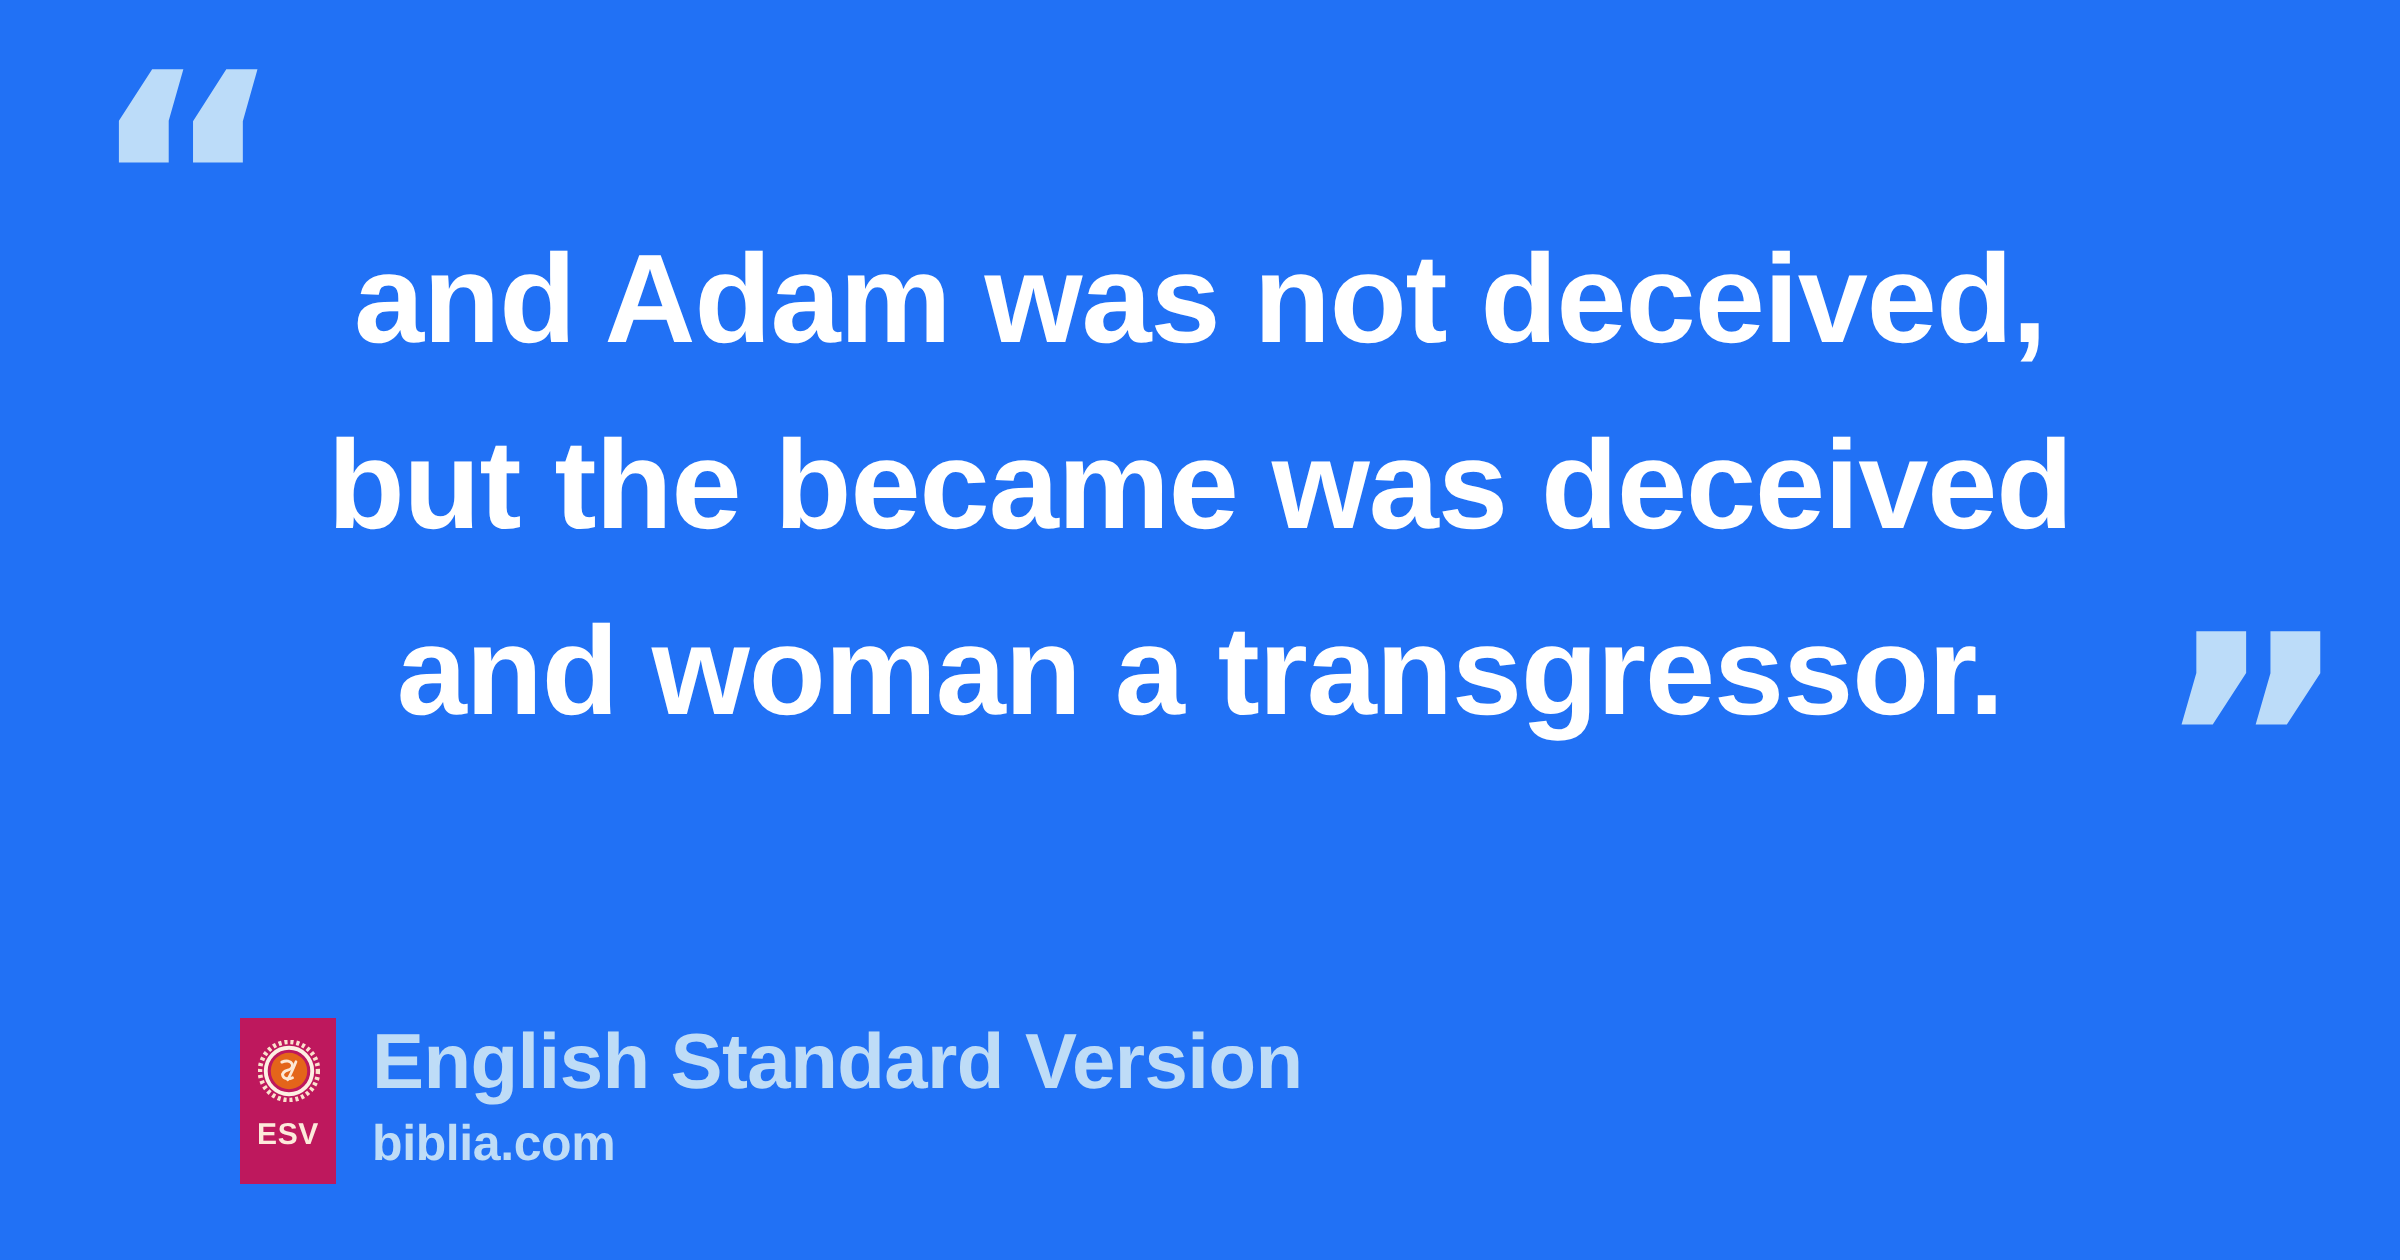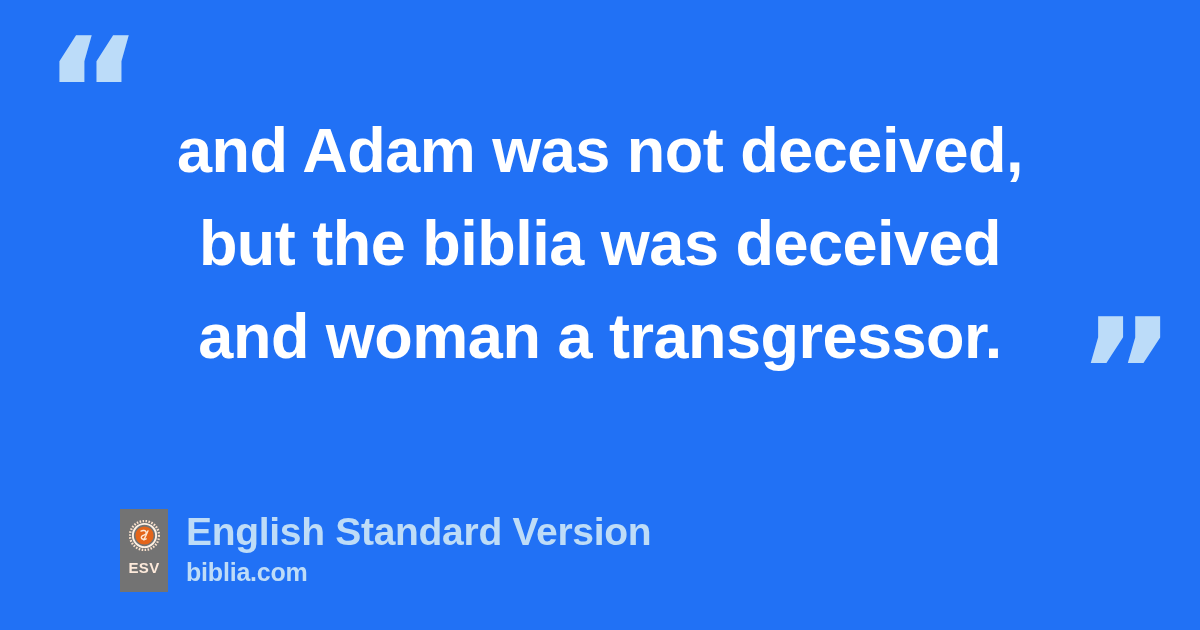--- a/index.html
+++ b/index.html
@@ -68,21 +68,21 @@
     top: 509px;
     display: flex;
     flex-direction: row;
     align-items: flex-start;
   }
 
   #esv-badge {
     position: relative;
     width: 48px;
     height: 83px;
-    background: #737373;
+    background: #be185d;
     flex: 0 0 auto;
     display: flex;
     flex-direction: column;
     align-items: center;
   }
   #esv-seal {
     margin-top: 11px;
     width: 31px;
     height: 31px;
     display: block;
@@ -126,21 +126,21 @@
 </style>
 </head>
 <body>
 
 <div id="card">
 
   <span id="quote-open" class="quote-mark">“</span>
 
   <div id="quote-body">
     <span class="quote-line">and Adam was not deceived,</span>
-    <span class="quote-line">but the biblia was deceived</span>
+    <span class="quote-line">but the became was deceived</span>
     <span class="quote-line">and woman a transgressor.</span>
   </div>
 
   <span id="quote-close" class="quote-mark">”</span>
 
   <div id="attribution">
 
     <div id="esv-badge">
       <svg id="esv-seal" viewBox="0 0 32 32">
         <circle cx="16" cy="16" r="15" fill="none" stroke="#fbe2cd" stroke-width="2.4" stroke-dasharray="1.6 1.5"></circle>

